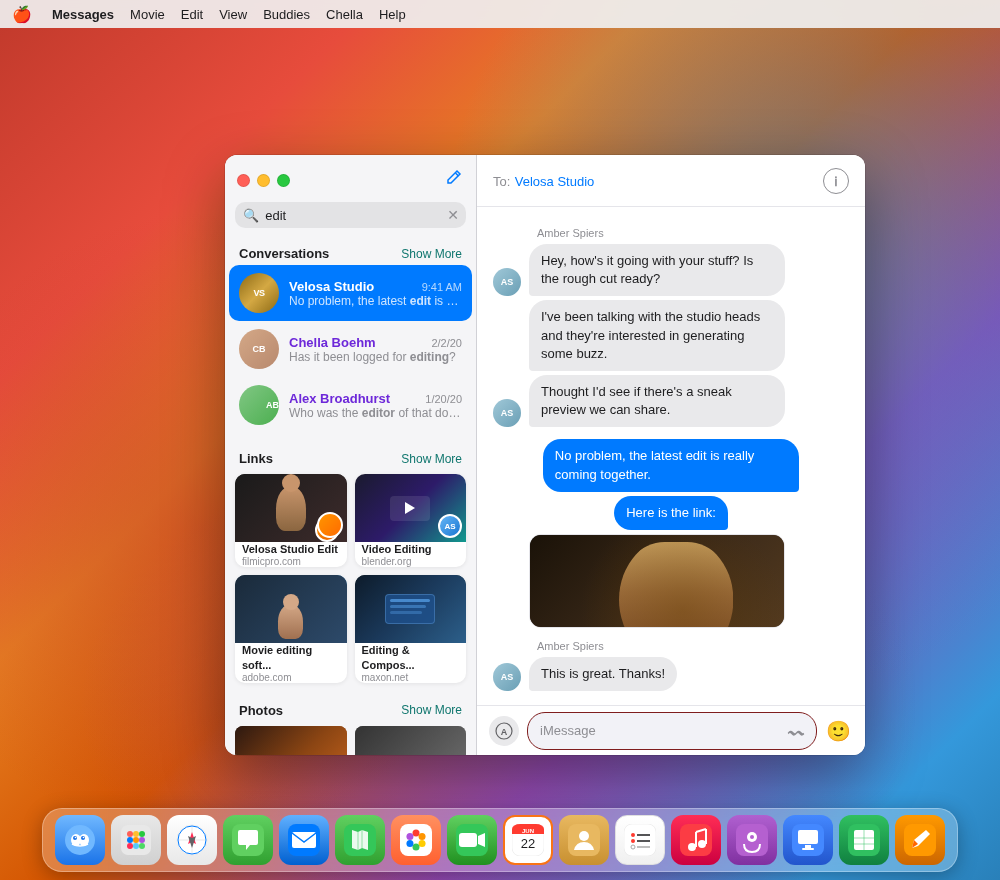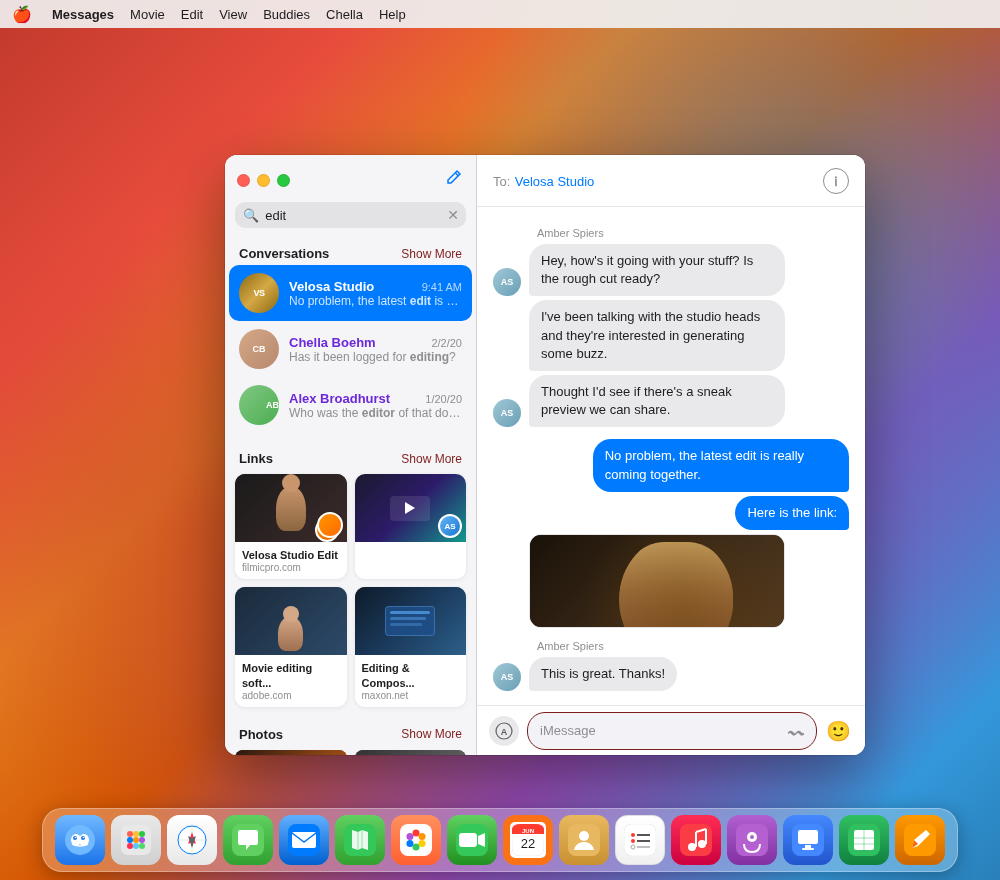--- a/index.html
+++ b/index.html
@@ -164,21 +164,21 @@
       align-items: center;
       padding: 8px 14px 4px;
     }
     .section-title {
       font-size: 13px;
       font-weight: 600;
       color: #1d1d1f;
     }
     .show-more-btn {
       font-size: 12px;
-      color: #7f1d1d;
+      color: #0f766e;
       cursor: pointer;
     }
 
     
     .conversation-item {
       display: flex;
       align-items: center;
       padding: 8px 10px;
       gap: 10px;
       cursor: pointer;
@@ -248,21 +248,21 @@
     }
     .link-thumb-video {
       background: linear-gradient(135deg, #1a1a2e 0%, #2d1b69 50%, #11998e 100%);
     }
     .link-thumb-movie {
       background: linear-gradient(135deg, #2c3e50 0%, #3498db 100%);
     }
     .link-thumb-editing {
       background: linear-gradient(135deg, #0f2027 0%, #203a43 50%, #2c5364 100%);
     }
-    .link-info { padding: 6px 7px; }
+    .link-info { padding: 0 7px; }
     .link-title { font-size: 11px; font-weight: 600; color: #1d1d1f; line-height: 1.3; }
     .link-domain { font-size: 10px; color: #8e8e93; }
 
     
     .photos-grid {
       display: grid;
       grid-template-columns: 1fr 1fr;
       gap: 8px;
       padding: 4px 10px 12px;
     }
@@ -330,21 +330,21 @@
       padding-left: 44px;
     }
     .sender-name.first { margin-top: 8px; }
 
     .message-row {
       display: flex;
       align-items: flex-end;
       gap: 8px;
       margin-bottom: 2px;
     }
-    .message-row.outgoing { flex-direction: row-reverse; }
+    .message-row.outgoing { flex-direction: row-reverse; justify-content: center; }
 
     .message-avatar {
       width: 28px;
       height: 28px;
       border-radius: 50%;
       background: linear-gradient(135deg, #64b5f6, #42a5f5);
       flex-shrink: 0;
       display: flex;
       align-items: center;
       justify-content: center;
@@ -450,21 +450,21 @@
 
     
     .dock-finder { background: linear-gradient(180deg, #70b8ff 0%, #1a73e8 100%); border-radius: 12px; }
     .dock-launchpad { background: linear-gradient(180deg, #e8e8e8 0%, #d0d0d0 100%); border-radius: 12px; }
     .dock-safari { background: linear-gradient(180deg, #fff 0%, #e8e8e8 100%); border-radius: 12px; }
     .dock-messages { background: linear-gradient(180deg, #60d060 0%, #30a030 100%); border-radius: 12px; }
     .dock-mail { background: linear-gradient(180deg, #60b0ff 0%, #0060d0 100%); border-radius: 12px; }
     .dock-maps { background: linear-gradient(180deg, #60d060 0%, #30a030 100%); border-radius: 12px; }
     .dock-photos { background: linear-gradient(180deg, #ff9060 0%, #ff6030 100%); border-radius: 12px; }
     .dock-facetime { background: linear-gradient(180deg, #60d060 0%, #209020 100%); border-radius: 12px; }
-    .dock-calendar { background: #fff; border-radius: 12px; border: 7px solid #f97316; text-align: center; }
+    .dock-calendar { background: #fff; border-radius: 12px; border: 2px solid #f97316; text-align: center; }
     .dock-contacts { background: linear-gradient(180deg, #e8b860 0%, #c89030 100%); border-radius: 12px; }
     .dock-reminders { background: linear-gradient(180deg, #fff 0%, #f0f0f0 100%); border-radius: 12px; border: 1px solid #e0e0e0; }
     .dock-music { background: linear-gradient(180deg, #ff2d55 0%, #cc0040 100%); border-radius: 12px; }
     .dock-podcasts { background: linear-gradient(180deg, #b060d0 0%, #8030a0 100%); border-radius: 12px; }
     .dock-keynote { background: linear-gradient(180deg, #4488ff 0%, #2255cc 100%); border-radius: 12px; }
     .dock-numbers { background: linear-gradient(180deg, #30c060 0%, #108040 100%); border-radius: 12px; }
     .dock-extra { background: linear-gradient(180deg, #ff9900 0%, #cc6600 100%); border-radius: 12px; }
   </style>
 </head>
 <body>
@@ -574,20 +574,24 @@
         <div class="link-card">
           <div class="link-thumb link-thumb-video">
             <div style="position:absolute;inset:0;">
               <div style="position:absolute;bottom:4px;right:4px;width:24px;height:24px;border-radius:50%;background:linear-gradient(135deg,#64b5f6,#1976d2);border:2px solid white;font-size:8px;display:flex;align-items:center;justify-content:center;color:white;font-weight:700;">AS</div>
               <div style="position:absolute;inset:0;display:flex;align-items:center;justify-content:center;">
                 <div style="width:40px;height:25px;background:rgba(255,255,255,0.1);border-radius:4px;display:flex;align-items:center;justify-content:center;">
                   <div style="width:0;height:0;border-left:10px solid white;border-top:6px solid transparent;border-bottom:6px solid transparent;"></div>
                 </div>
               </div>
             </div>
+          </div>
+          <div class="link-info">
+            <div class="link-title">Video Editing</div>
+            <div class="link-domain">blender.org</div>
           </div>
         </div>
 
         <div class="link-card">
           <div class="link-thumb link-thumb-movie">
             <div style="position:absolute;inset:0;background:linear-gradient(135deg,#1a2a3a,#2d4a6a);display:flex;align-items:flex-end;justify-content:center;padding-bottom:4px;">
               <div style="width:25px;height:35px;background:linear-gradient(180deg,#d4a887,#a07050);border-radius:50% 50% 30% 30%;position:relative;">
                 <div style="position:absolute;top:-10px;left:50%;transform:translateX(-50%);width:16px;height:16px;background:#d4a887;border-radius:50%;"></div>
               </div>
             </div>

